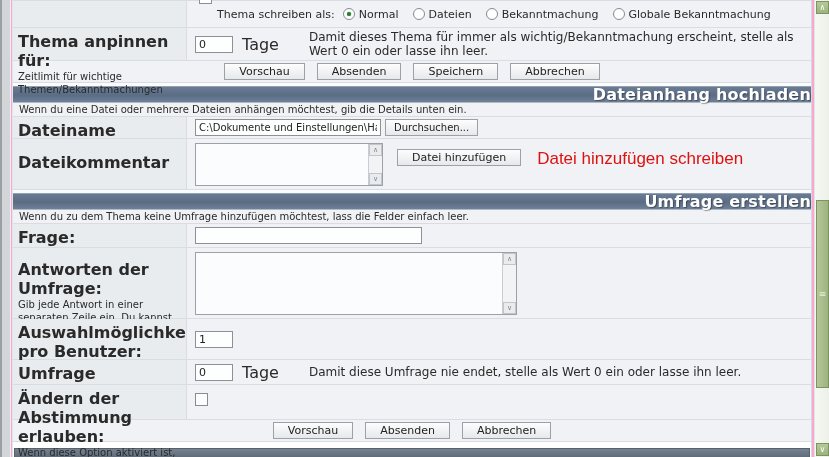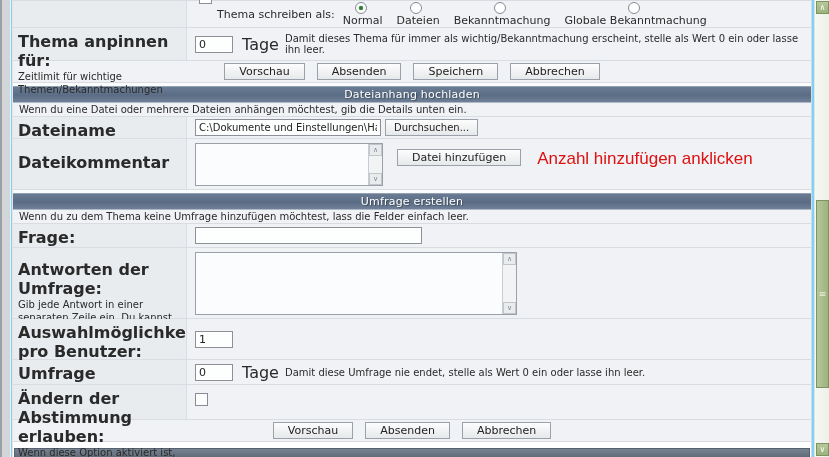--- a/index.html
+++ b/index.html
@@ -1,38 +1,38 @@
 <!DOCTYPE html>
 <html><head>
 <meta charset="utf-8">
 <style>
   * { margin:0; padding:0; box-sizing:border-box; }
   html,body { width:829px; height:457px; overflow:hidden; background:#fff;
     font-family:"DejaVu Sans","Liberation Sans",sans-serif; font-size:11px; color:#2a2a2a; }
-  .screen { position:relative; width:829px; height:457px; background:#7dd3fc; }
+  .screen { position:relative; width:829px; height:457px; background:#f9a8d4; }
 
   
   .left-band { position:absolute; left:0; top:0; width:11px; height:457px;
     background:#d3d6d9; border-left:2px solid #9aa0a4; border-right:1px solid #eef0f1; }
 
   
   .panel { position:absolute; left:12px; top:0; width:800px; height:457px;
     border-left:1px solid #e3e5e7; border-right:1px solid #d6dade; background:#fff; }
 
   .row { display:flex; border-bottom:1px solid #d9dde2; }
   .row.first { border-top:1px solid #d9dde2; }
   .lbl { width:174px; background:#e9ecef; border-right:1px solid #d9dde2; padding:4px 4px 3px 5px; }
   .fld { flex:1; background:#f0f2f5; padding:3px 8px; }
   .lbl b { font-size:16px; }
   .sub { font-size:10px; line-height:1.25; margin-top:1px; }
-  .hint { font-size:10px; }
+  .hint { font-size:12px;margin-left:24px; }
   .unit { font-weight:normal; font-size:16px; }
 
   
-  .radio-item { display:inline-flex; align-items:center; margin-right:14px; cursor:default;flex-direction:column; }
+  .radio-item { display:inline-flex; align-items:center; margin-right:14px; cursor:default; }
   .radio { width:12px; height:12px; border:1px solid #848b92; border-radius:50%;
     background:#fff; display:inline-block; position:relative; margin-right:4px; flex:none; }
   .radio.sel::after { content:""; position:absolute; left:3px; top:3px; width:4px; height:4px;
     border-radius:50%; background:#2e7d32; box-shadow:0 0 1px #2e7d32; }
   .checkbox { width:13px; height:13px; border:1px solid #858c93; background:#fdfdfd; display:inline-block; }
   .cutfrag { position:absolute; left:186px; top:0; width:13px; height:4px;
     border:1px solid #8a9096; border-top:none; background:#fff; }
 
   
   .tin { border:1px solid #8b9197; background:#fdfefe; height:17px; font-family:inherit;
@@ -50,21 +50,21 @@
   .btnrow { height:22px; background:#f0f2f5; display:flex; justify-content:center;
     align-items:center; gap:12px; border-bottom:1px solid #d9dde2; }
   .btn { min-width:62px; height:17px; padding:0 14px; font-size:11px; color:#222;
     background:linear-gradient(180deg,#fdfdfe,#e6e8ea); border:1px solid #9aa1a8;
     display:inline-flex; align-items:center; justify-content:center; cursor:default; }
   .btn.primary { font-weight:normal; }
   .btn.mini { min-width:50px; height:17px; padding:6px 8px; font-size:10px; }
 
   
   .gap3 { height:3px; background:#fbfcfd; }
-  .sechead { height:17px; color:#fff; font-weight:normal; font-size:11px; text-align:center;
+  .sechead { height:17px; color:#fff; font-weight:bold; font-size:16px; text-align:right;
     line-height:15px; letter-spacing:0.2px; text-shadow:1px 1px 1px rgba(0,0,0,0.35);
     background:linear-gradient(180deg,#6a7c93 0%,#5b6d85 55%,#6f8097 100%);
     border-top:1px solid #93a0b2; border-bottom:1px solid #aeb9c6; }
   .introrow { height:14px; background:#f0f2f5; border-bottom:1px solid #d9dde2;
     font-size:10px; line-height:13px; padding:0 6px; }
 
   .annotation { color:#dd1111; font-size:17px; white-space:nowrap;
     font-family:"Liberation Sans","DejaVu Sans",sans-serif; }
 
   .gap-bottom { height:6px; background:#fff; }
@@ -157,21 +157,21 @@
       </div>
       <div class="fld flext">
         <div class="tawrap" style="width:188px; height:43px; margin-top:1px">
           <textarea style=""></textarea>
           <div class="tascroll">
             <div class="tabtn">∧</div>
             <div class="tabtn">∨</div>
           </div>
         </div>
         <div class="btn" style="margin:7px 0 12px 14px; min-width:96px">Datei hinzufügen</div>
-        <span class="annotation" style="margin:7px 0 0 16px">Anzahl hinzufügen anklicken</span>
+        <span class="annotation" style="margin:7px 0 0 16px">Datei hinzufügen schreiben</span>
       </div>
     </div>
 
     <div class="gap3"></div>
 
     <div class="sechead">Umfrage erstellen</div>
     <div class="introrow">Wenn du zu dem Thema keine Umfrage hinzufügen möchtest, lass die Felder einfach leer.</div>
 
     <div class="row" style="height:24px">
       <div class="lbl">

